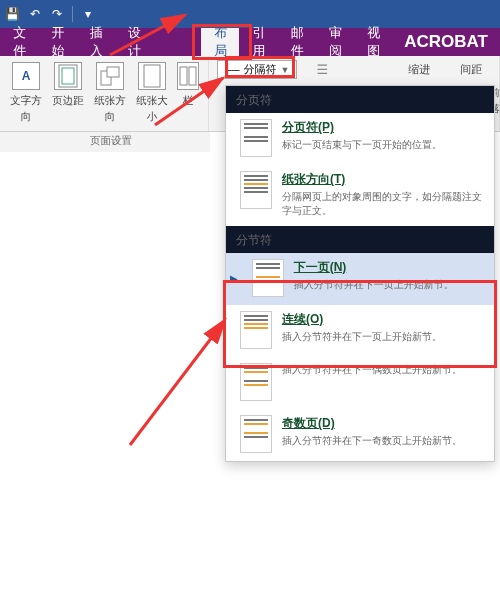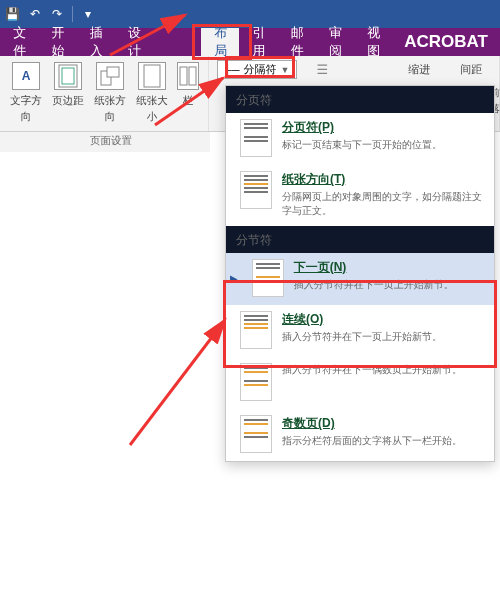--- a/index.html
+++ b/index.html
@@ -220,21 +220,21 @@
   <div class="dd-item">
     <div class="dd-thumb">
         <div class="l"></div>
         <div class="lo"></div>
         <div class="g"></div>
         <div class="lo"></div>
         <div class="l"></div>
       </div>
     <div class="dd-textcol">
         <div class="dd-title">奇数页(D)</div>
-        <div class="dd-desc">指示分栏符后面的文字将从下一栏开始。</div>
+        <div class="dd-desc">插入分节符并在下一奇数页上开始新节。</div>
       </div>
   </div>
 </div>
 
 <div class="hi-red" style="left:192px; top:24px; width:60px; height:36px;"></div>
 <div class="hi-red" style="left:225px; top:56px; width:70px; height:22px;"></div>
 <div class="hi-red" style="left:223px; top:280px; width:274px; height:88px;"></div>
 
 <svg class="arrow-svg" style="left:100px; top:0px;" width="100" height="60">
   <defs>

